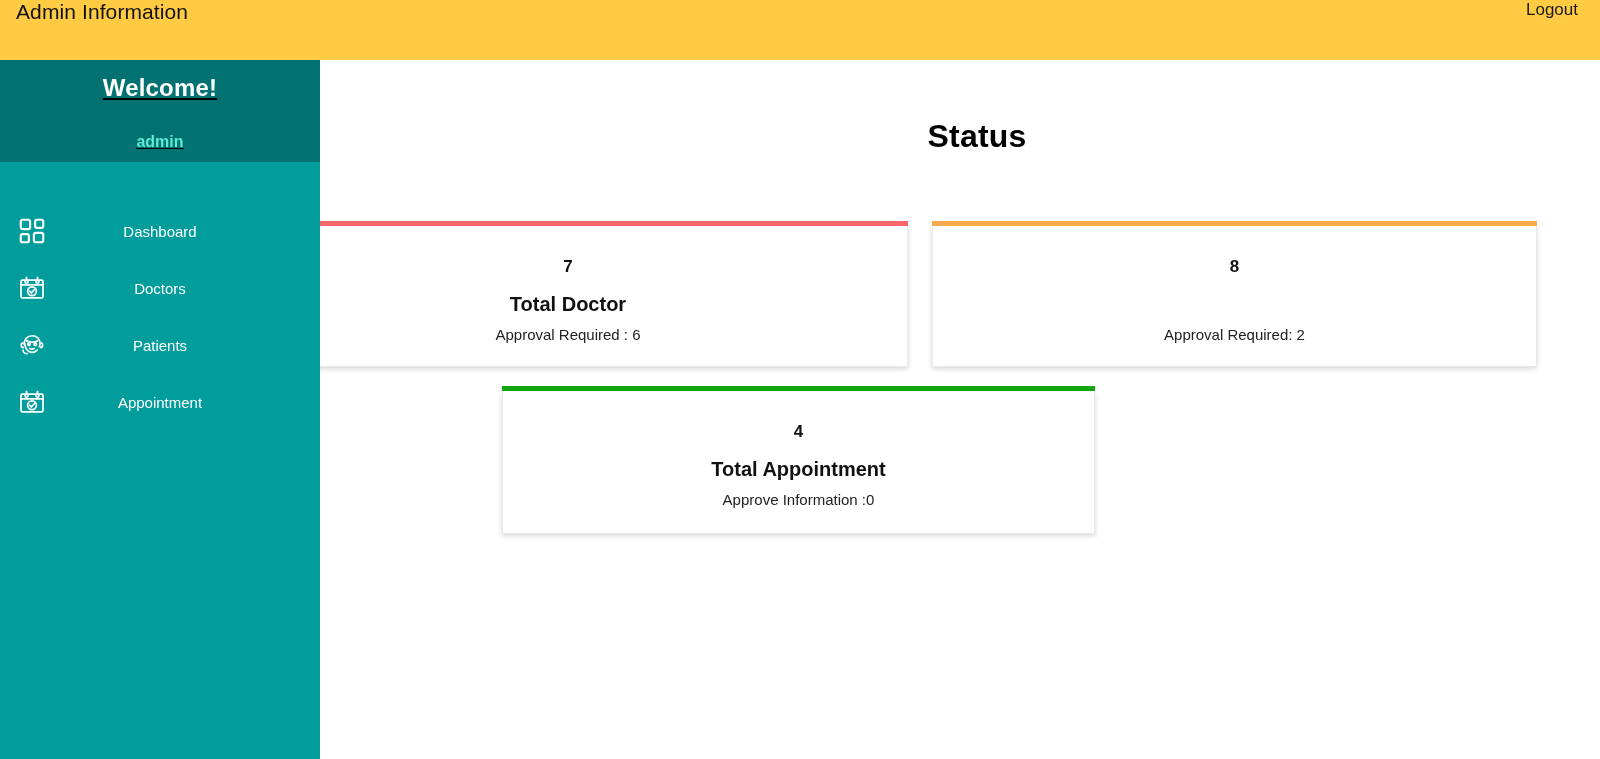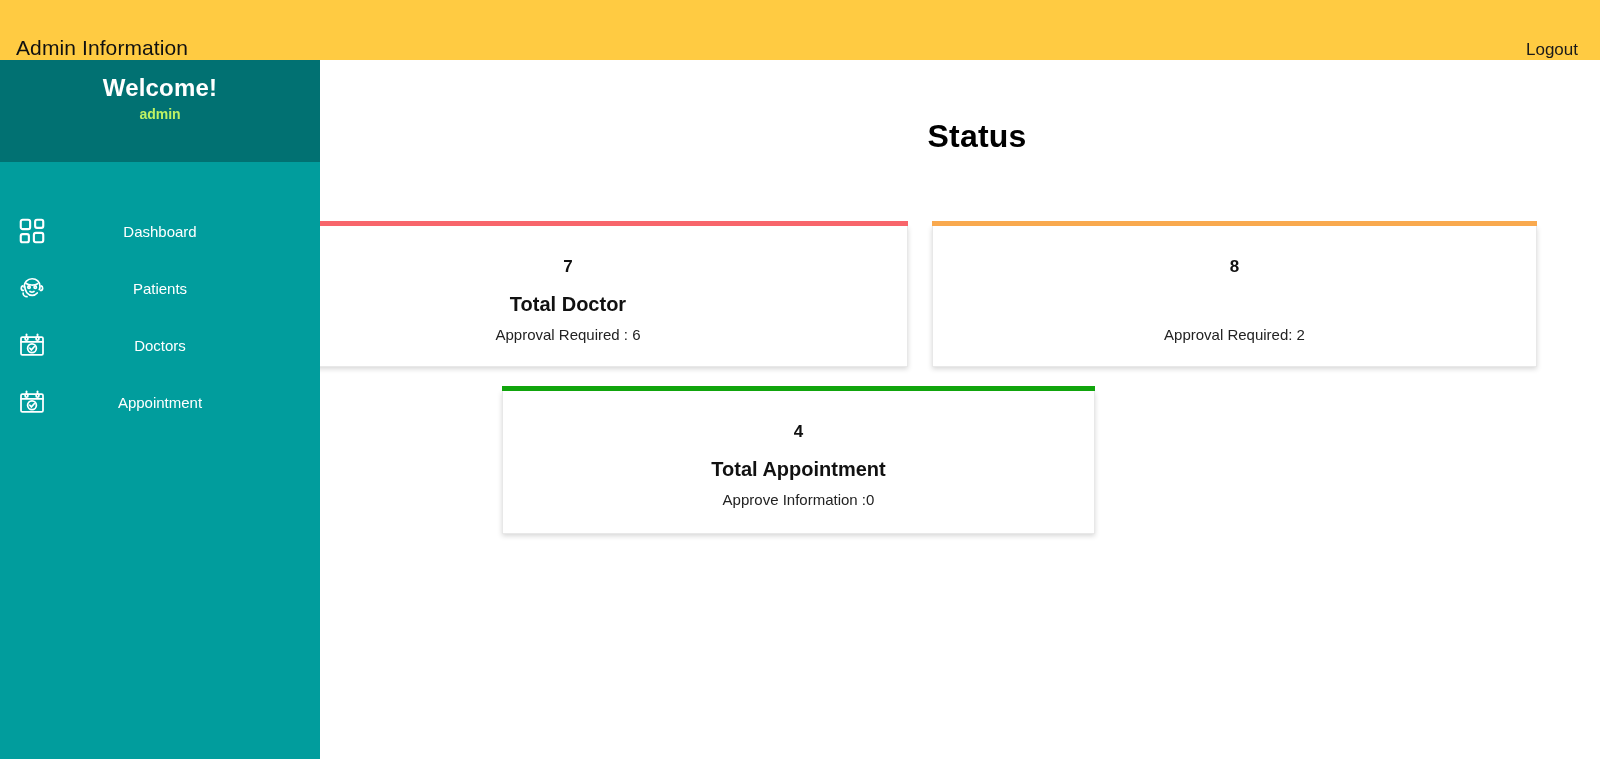--- a/index.html
+++ b/index.html
@@ -11,40 +11,39 @@
     font-family: "Liberation Sans", sans-serif;
   }
 
   #app { position: relative; width: 1600px; height: 759px; background:#fff; }
 
   
   .topbar {
     position: absolute; left: 0; top: 0;
     width: 1600px; height: 60px;
     background: #ffcb42;
-    display: flex; align-items: flex-end;
+    display: flex; align-items: flex-start;
     justify-content: space-between;
     padding: 0 22px 0 16px;
     gap: 32px;
   }
   .topbar-title {
     font-size: 21px;
     color: #111111;
     font-weight: 400;
     letter-spacing: .1px;
     white-space: nowrap;
   }
   .logout-link {
     font-size: 17px;
     color: #1a1a1a;
     font-weight: 400;
     text-decoration: none;
     cursor: pointer;
     white-space: nowrap;
-    margin-top: 16px;
   }
 
   
   .sidebar {
     position: absolute; left: 0; top: 60px;
     width: 320px; height: 699px;
     background: #019d9d;
     z-index: 5;
   }
   .sidebar-header {
@@ -53,23 +52,23 @@
     display: flex; flex-direction: column;
     align-items: center; justify-content: flex-start;
     padding-top: 14px;
   }
   .welcome-title {
     font-size: 24px; font-weight: bold;
     color: #ffffff; margin: 0;
     letter-spacing: .2px;
   }
   .welcome-user {
-    margin-top: 4px;
-    font-size: 14px; font-weight: bold;
-    color: #bef264;
+    margin-top: 31px;
+    font-size: 16px; font-weight: bold;
+    color: #5eead4;
   }
   .menu { margin-top: 40px; }
   .menu-item {
     position: relative;
     display: block;
     height: 57px;
     text-decoration: none;
     cursor: pointer;
   }
   .menu-icon {
@@ -159,37 +158,53 @@
 
 <div id="app">
 
   <div class="topbar" style="background: rgb(255, 203, 66);">
     <div class="topbar-title">Admin Information</div>
     <a class="logout-link" href="#">Logout</a>
   </div>
 
   <div class="sidebar" style="background: rgb(1, 157, 157);">
 
-    <div class="sidebar-header" style="background: rgb(1, 113, 114);">
+    <div class="sidebar-header" style="background: rgb(1, 113, 114); text-decoration: underline;">
       <div class="welcome-title">Welcome!</div>
       <div class="welcome-user">admin</div>
     </div>
 
     <div class="menu">
 
       <a class="menu-item" href="#">
         <span class="menu-icon">
           <svg viewBox="0 0 24 24" width="30" height="30" fill="none" stroke="#ffffff" stroke-width="1.7">
             <rect x="3" y="3" width="7.5" height="7.5" rx="1.6"></rect>
             <rect x="14.5" y="3" width="6.5" height="6.5" rx="1.5"></rect>
             <rect x="3" y="14.5" width="6.5" height="6.5" rx="1.5"></rect>
             <rect x="13.5" y="13.5" width="7.5" height="7.5" rx="1.6"></rect>
           </svg>
         </span>
         <span class="menu-label">Dashboard</span>
+      </a>
+
+      <a class="menu-item" href="#">
+        <span class="menu-icon">
+          <svg viewBox="0 0 24 24" width="30" height="30" fill="none" stroke="#ffffff" stroke-width="1.4" stroke-linecap="round">
+            <rect x="3.2" y="5.6" width="17.6" height="14.2" rx="1.1"></rect>
+            <path d="M3.2 9.4h17.6"></path>
+            <path d="M7.6 3.4v3.4"></path>
+            <path d="M16.4 3.4v3.4"></path>
+            <circle cx="7.6" cy="6.9" r="1.15" fill="#019d9d"></circle>
+            <circle cx="16.4" cy="6.9" r="1.15" fill="#019d9d"></circle>
+            <circle cx="12" cy="14.6" r="3.5"></circle>
+            <path d="M10.3 14.6l1.2 1.3 2.3 -2.5"></path>
+          </svg>
+        </span>
+        <span class="menu-label">Doctors</span>
       </a>
 
       <a class="menu-item" href="#">
         <span class="menu-icon">
           <svg viewBox="0 0 24 24" width="30" height="30" fill="none" stroke="#ffffff" stroke-width="1.35" stroke-linecap="round">
             <path d="M5.6 11.2c0-3.9 2.9-6.6 6.5-6.6 3.6 0 6.3 2.6 6.3 6.1 0 1 -0.2 1.9 -0.6 2.6"></path>
             <path d="M6.2 10.6c0 4 2.5 7.3 6 7.3 1.6 0 3 -0.7 4 -1.9"></path>
             <path d="M4.6 10.3c-0.7 0.2 -1.2 0.9 -1.2 1.8 0 1 0.7 1.8 1.6 1.8"></path>
             <path d="M19.3 10.3c0.7 0.2 1.2 0.9 1.2 1.8 0 1 -0.7 1.8 -1.6 1.8"></path>
             <path d="M4.9 16.1c0 1.6 1.4 2.8 3.1 2.8"></path>
@@ -208,36 +223,20 @@
             <rect x="3.2" y="5.6" width="17.6" height="14.2" rx="1.1"></rect>
             <path d="M3.2 9.4h17.6"></path>
             <path d="M7.6 3.4v3.4"></path>
             <path d="M16.4 3.4v3.4"></path>
             <circle cx="7.6" cy="6.9" r="1.15" fill="#019d9d"></circle>
             <circle cx="16.4" cy="6.9" r="1.15" fill="#019d9d"></circle>
             <circle cx="12" cy="14.6" r="3.5"></circle>
             <path d="M10.3 14.6l1.2 1.3 2.3 -2.5"></path>
           </svg>
         </span>
-        <span class="menu-label">Doctors</span>
-      </a>
-
-      <a class="menu-item" href="#">
-        <span class="menu-icon">
-          <svg viewBox="0 0 24 24" width="30" height="30" fill="none" stroke="#ffffff" stroke-width="1.4" stroke-linecap="round">
-            <rect x="3.2" y="5.6" width="17.6" height="14.2" rx="1.1"></rect>
-            <path d="M3.2 9.4h17.6"></path>
-            <path d="M7.6 3.4v3.4"></path>
-            <path d="M16.4 3.4v3.4"></path>
-            <circle cx="7.6" cy="6.9" r="1.15" fill="#019d9d"></circle>
-            <circle cx="16.4" cy="6.9" r="1.15" fill="#019d9d"></circle>
-            <circle cx="12" cy="14.6" r="3.5"></circle>
-            <path d="M10.3 14.6l1.2 1.3 2.3 -2.5"></path>
-          </svg>
-        </span>
         <span class="menu-label">Appointment</span>
       </a>
 
     </div>
   </div>
 
   <div class="main">
     <h1 class="page-title">Status</h1>
   </div>
 

